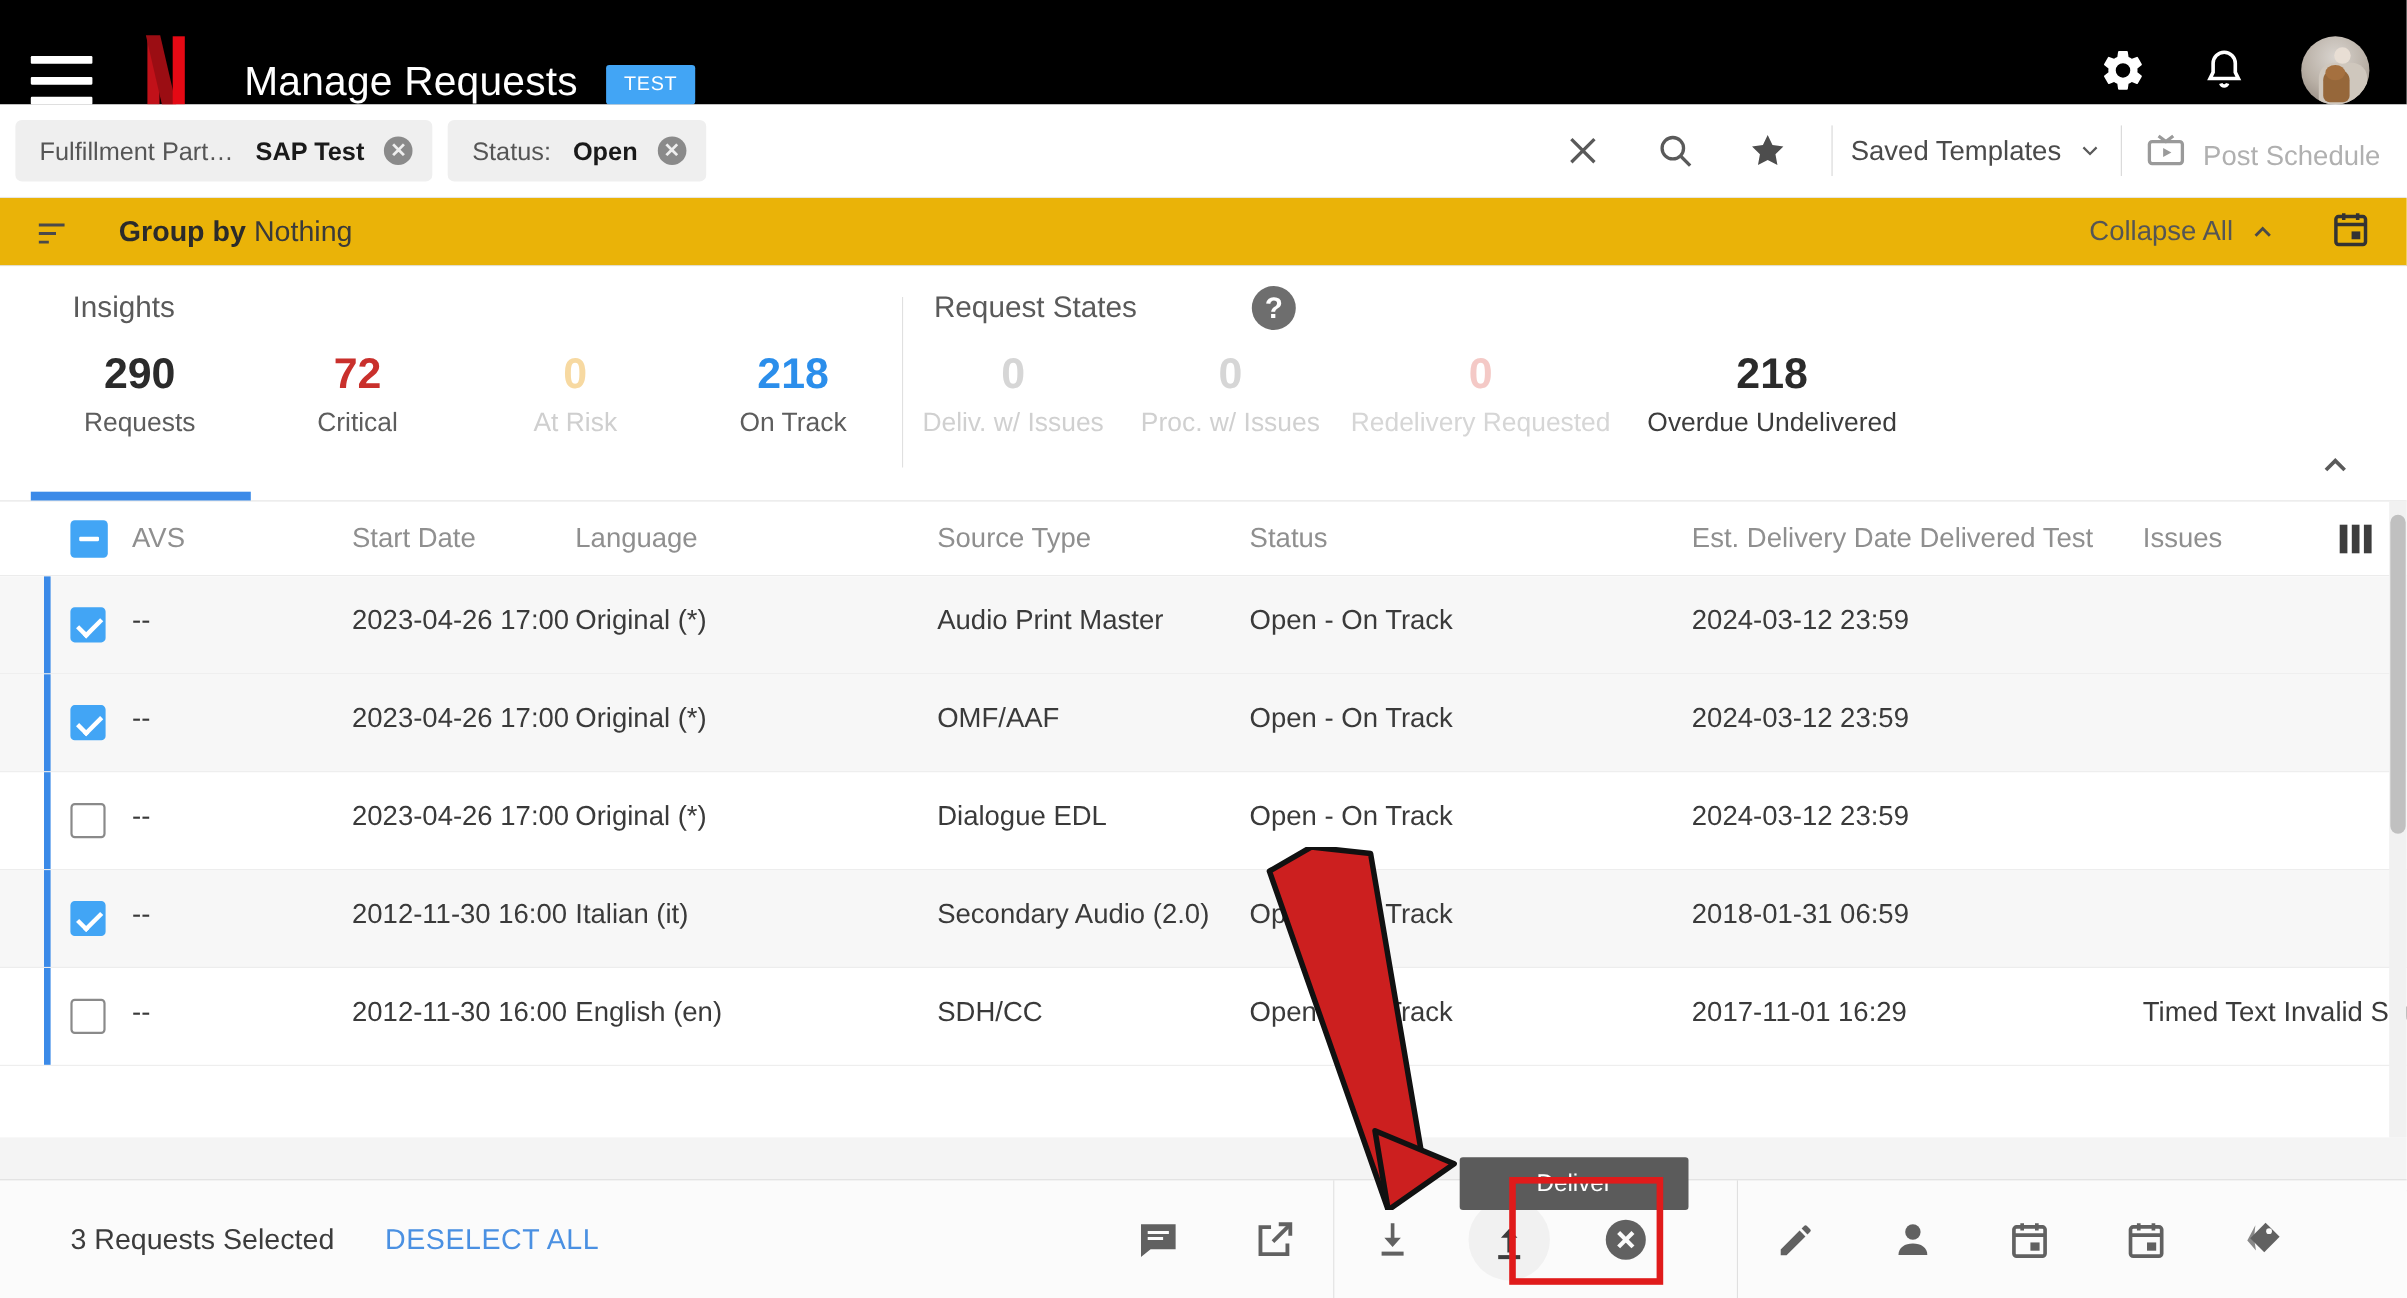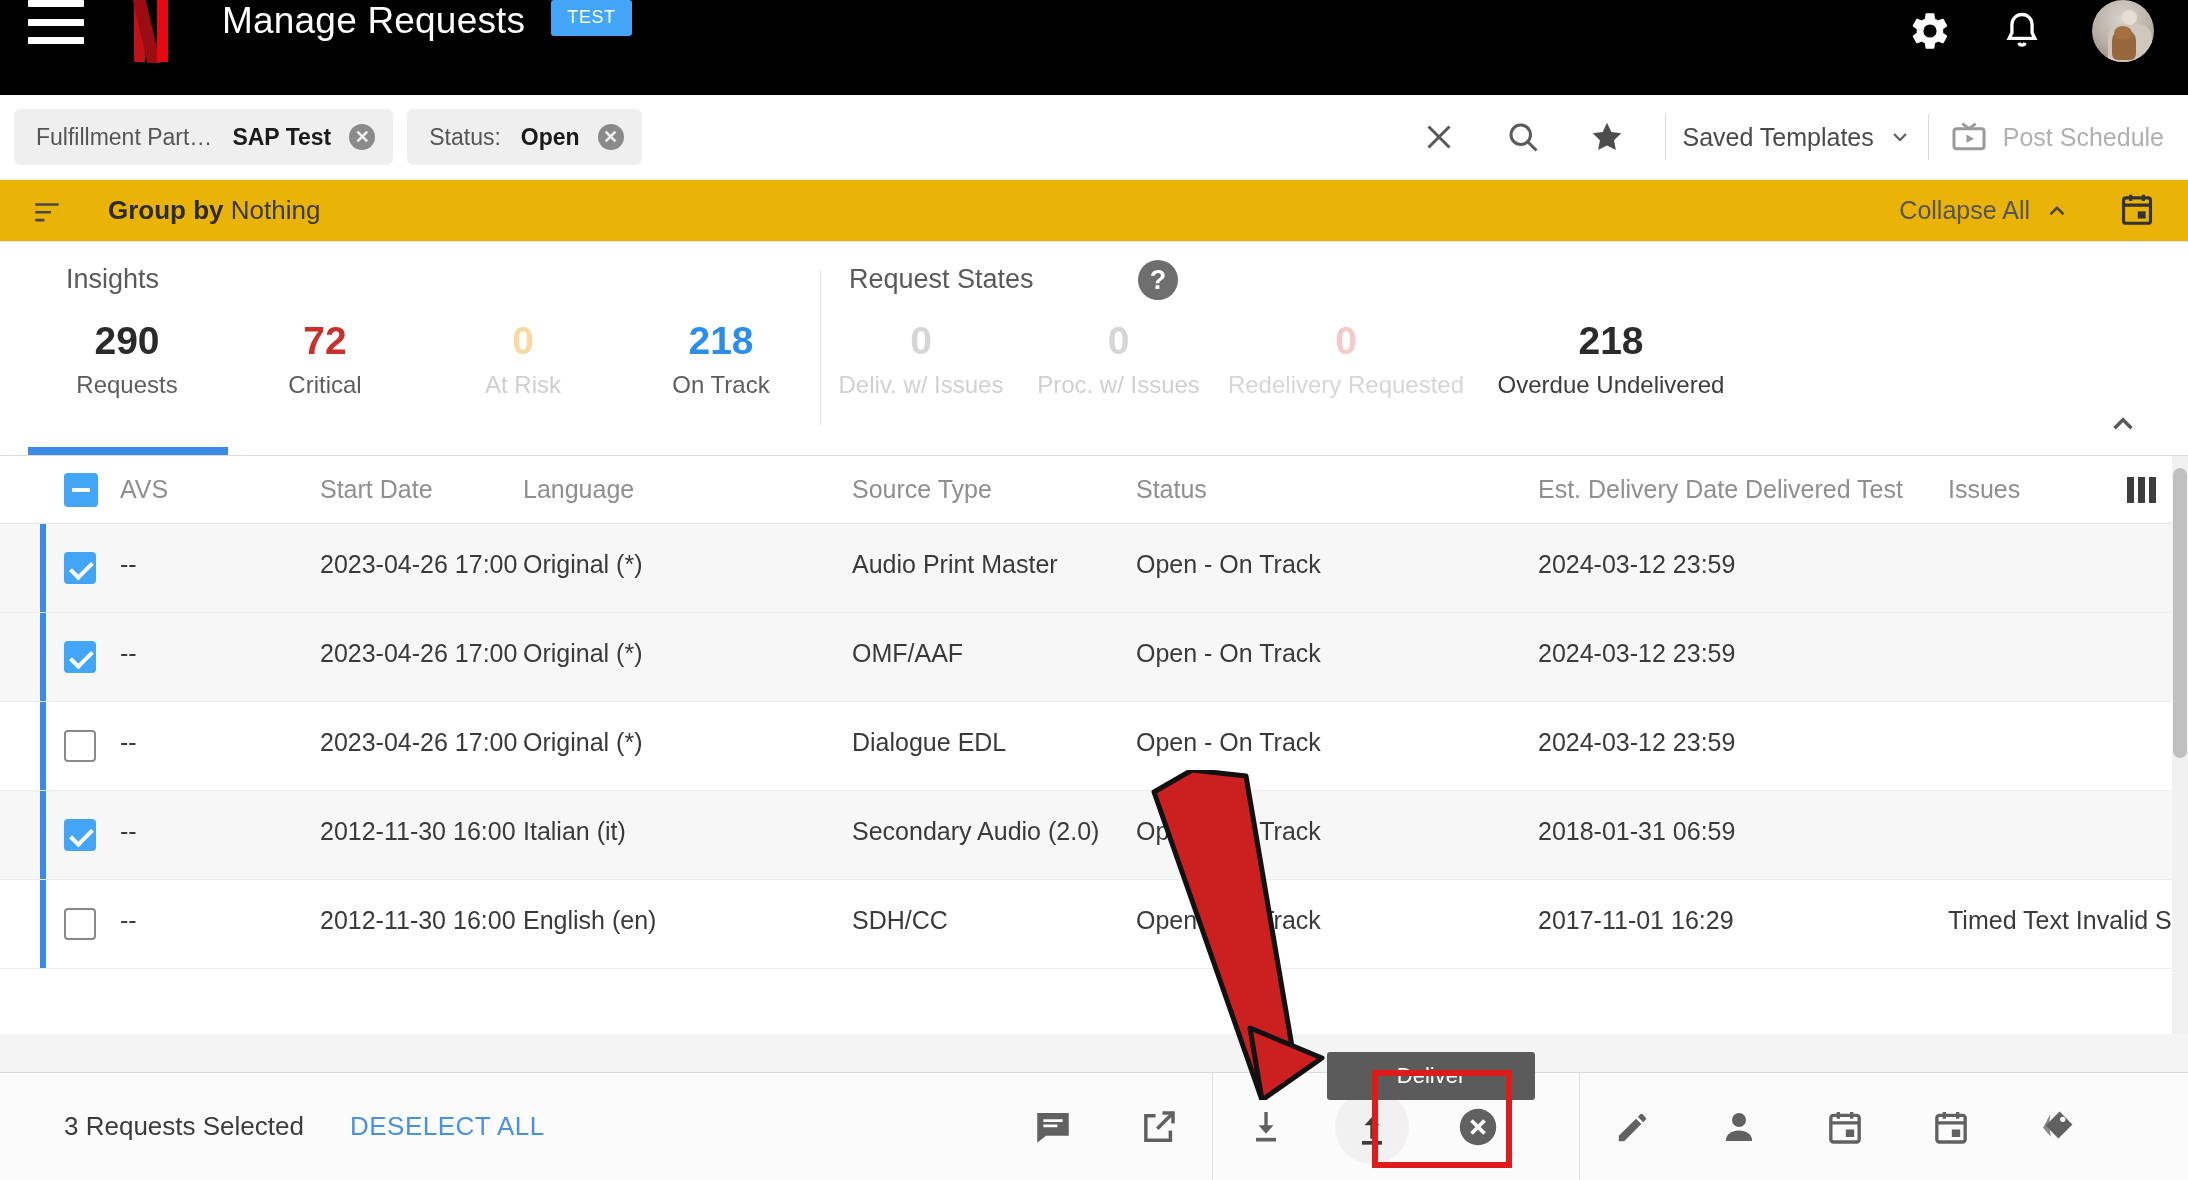--- a/index.html
+++ b/index.html
@@ -7,21 +7,21 @@
     width: 2188px; height: 1180px;
     font-family: "Liberation Sans", sans-serif;
     background: #ffffff;
     overflow: hidden;
   }
   .app { position: relative; width: 2188px; height: 1180px; background:#fff; }
 
   
   .topbar {
     position:absolute; left:0; top:0; width:2188px; height:95px;
-    background:#000; display:flex; align-items:flex-start;
+    background:#000; display:flex; align-items:flex-end;
   }
   .hamburger { margin-left:28px; width:56px; height:44px; display:flex;
      flex-direction:column; justify-content:space-between; cursor:pointer; }
   .hamburger span { display:block; height:7px; background:#fff; border-radius:1px; }
   .nflogo { margin-left:50px; width:34px; height:62px; position:relative; }
   .nflogo .bar { position:absolute; top:0; width:11px; height:62px; background:#c11119; }
   .nflogo .bar.l { left:0; }
   .nflogo .bar.r { right:0; background:#e50914; }
   .nflogo .diag { position:absolute; left:6px; top:-1px; width:13px; height:64px;
       background:#9b0d13; transform: skewX(13deg); }
@@ -205,21 +205,21 @@
           </svg>
       </span>
       <span class="vdiv"></span>
       <span class="fr-text">
         <span>Saved Templates</span>
         <svg viewBox="0 0 24 24" fill="none" stroke="#5a5a5a" stroke-width="2" width="24" height="24">
             <path d="M6 9l6 6 6-6"></path>
           </svg>
       </span>
       <span class="vdiv"></span>
-      <span class="fr-text dim" style="margin-left:4px;">
+      <span class="fr-text dim" style="margin-left:4px;align-items:flex-end;">
         <svg viewBox="0 0 24 24" fill="none" stroke="#9a9a9a" stroke-width="1.8" width="40" height="40">
             <rect x="3" y="7" width="18" height="12" rx="1.5"></rect>
             <path d="M8 4l4 3 4-3"></path>
             <path d="M10.5 10.5v5l4.5-2.5z" fill="#9a9a9a" stroke="none"></path>
           </svg>
         <span>Post Schedule</span>
       </span>
     </div>
   </div>
 

